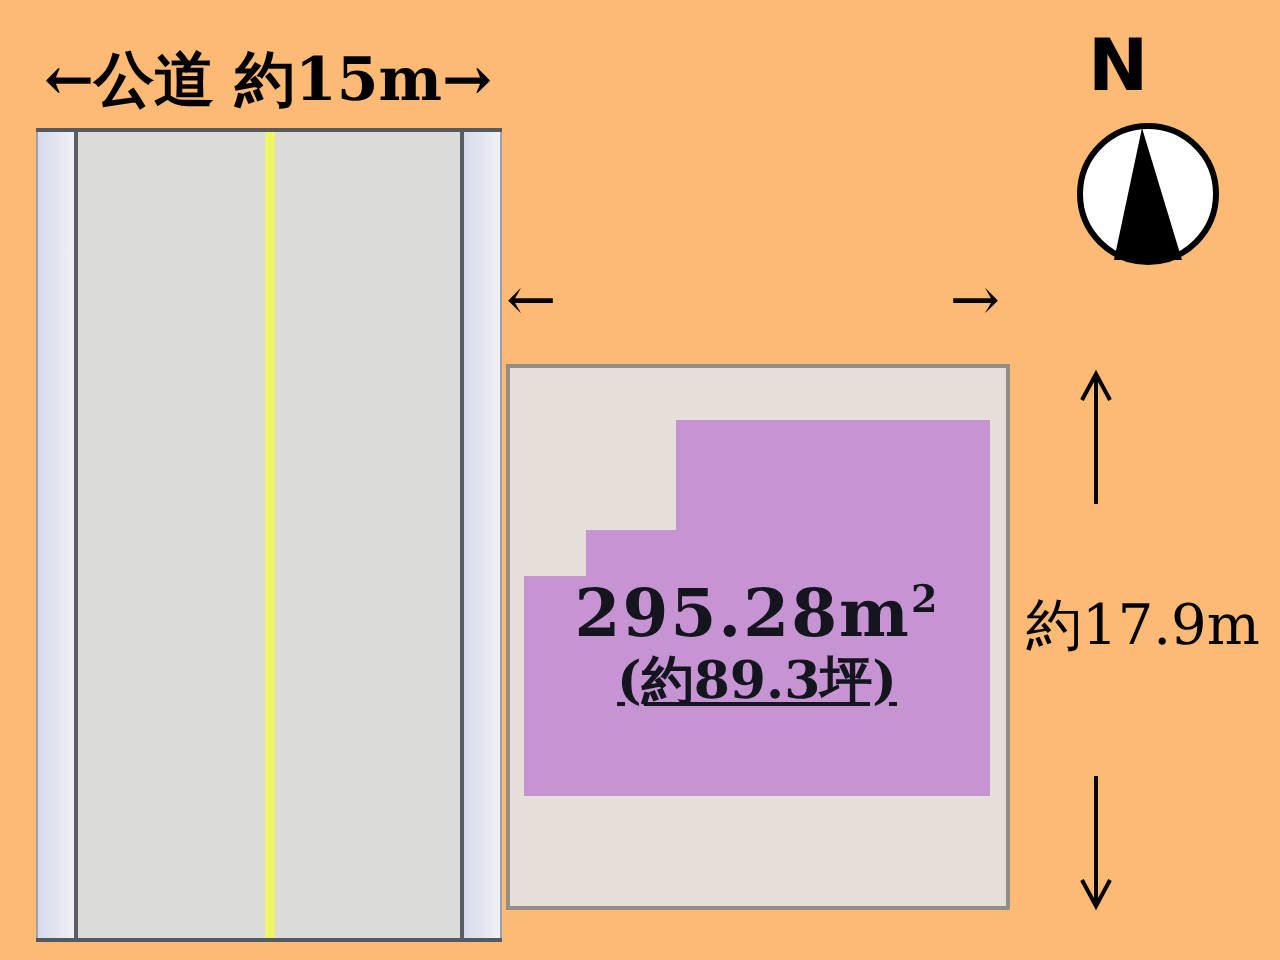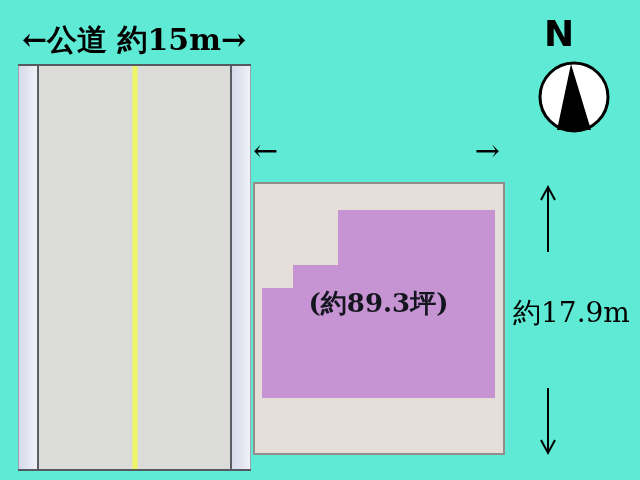--- a/index.html
+++ b/index.html
@@ -1,20 +1,20 @@
 <!DOCTYPE html>
 <html style="--road_surface: #dbdcd8; --sidewalk_fill: #e2e5f0; --center_line: #edf566; --plot_background: #e5ded9; --parcel_fill: #c694d3;"><head>
 <meta charset="utf-8">
 <style>
   html, body { margin: 0; padding: 0; background: #fff; }
   .canvas {
     position: relative;
     width: 640px;
     height: 480px;
-    background: #5eead4;
+    background: #fdba74;
     overflow: hidden;
     color: #000;
     font-family: "DejaVu Serif", "Liberation Serif", serif;
   }
 
   
   .road-label {
     position: absolute;
     left: 6px; top: 20px; width: 256px;
     text-align: center;
@@ -82,21 +82,21 @@
                        7px 104px, 38px 104px, 38px 81px, 83px 81px);
   }
   .area-label {
     position: absolute;
     left: 7px; top: 104px; width: 233px;
     text-align: center;
     color: #15151f;
   }
   .area-sqm { font-size: 33px; font-weight: 700; line-height: 1.15; letter-spacing: 1px; white-space: nowrap; }
   .area-sqm sup { font-size: 19px; font-weight: 700; }
-  .area-tsubo { font-size: 26px; font-weight: 700; line-height: 1.2; white-space: nowrap; }
+  .area-tsubo { font-size: 26px; font-weight: 700; line-height: 1.2; white-space: nowrap; text-decoration: underline; }
 
   
   .v-arrow { position: absolute; left: 539px; }
   .v-arrow-up { top: 184px; }
   .v-arrow-down { top: 388px; }
   .height-label {
     position: absolute;
     left: 513px; top: 294px;
     font-size: 28px;
     white-space: nowrap;
@@ -129,20 +129,21 @@
   </div>
 
   <div class="width-dim">
     <span class="h-arrow">←</span>
     <span class="h-arrow">→</span>
   </div>
 
   <div class="plot">
     <div class="parcel"></div>
     <div class="area-label">
+      <div class="area-sqm"><span>295.28m</span><sup>2</sup></div>
       <div class="area-tsubo">(約89.3坪)</div>
     </div>
   </div>
 
   <svg class="v-arrow v-arrow-up" width="18" height="70" viewBox="0 0 18 70">
     <line x1="9" y1="68" x2="9" y2="4" stroke="#000" stroke-width="2"></line>
     <polyline points="2,16 9,3 16,16" fill="none" stroke="#000" stroke-width="2"></polyline>
   </svg>
   <div class="height-label">約17.9m</div>
   <svg class="v-arrow v-arrow-down" width="18" height="68" viewBox="0 0 18 68">

